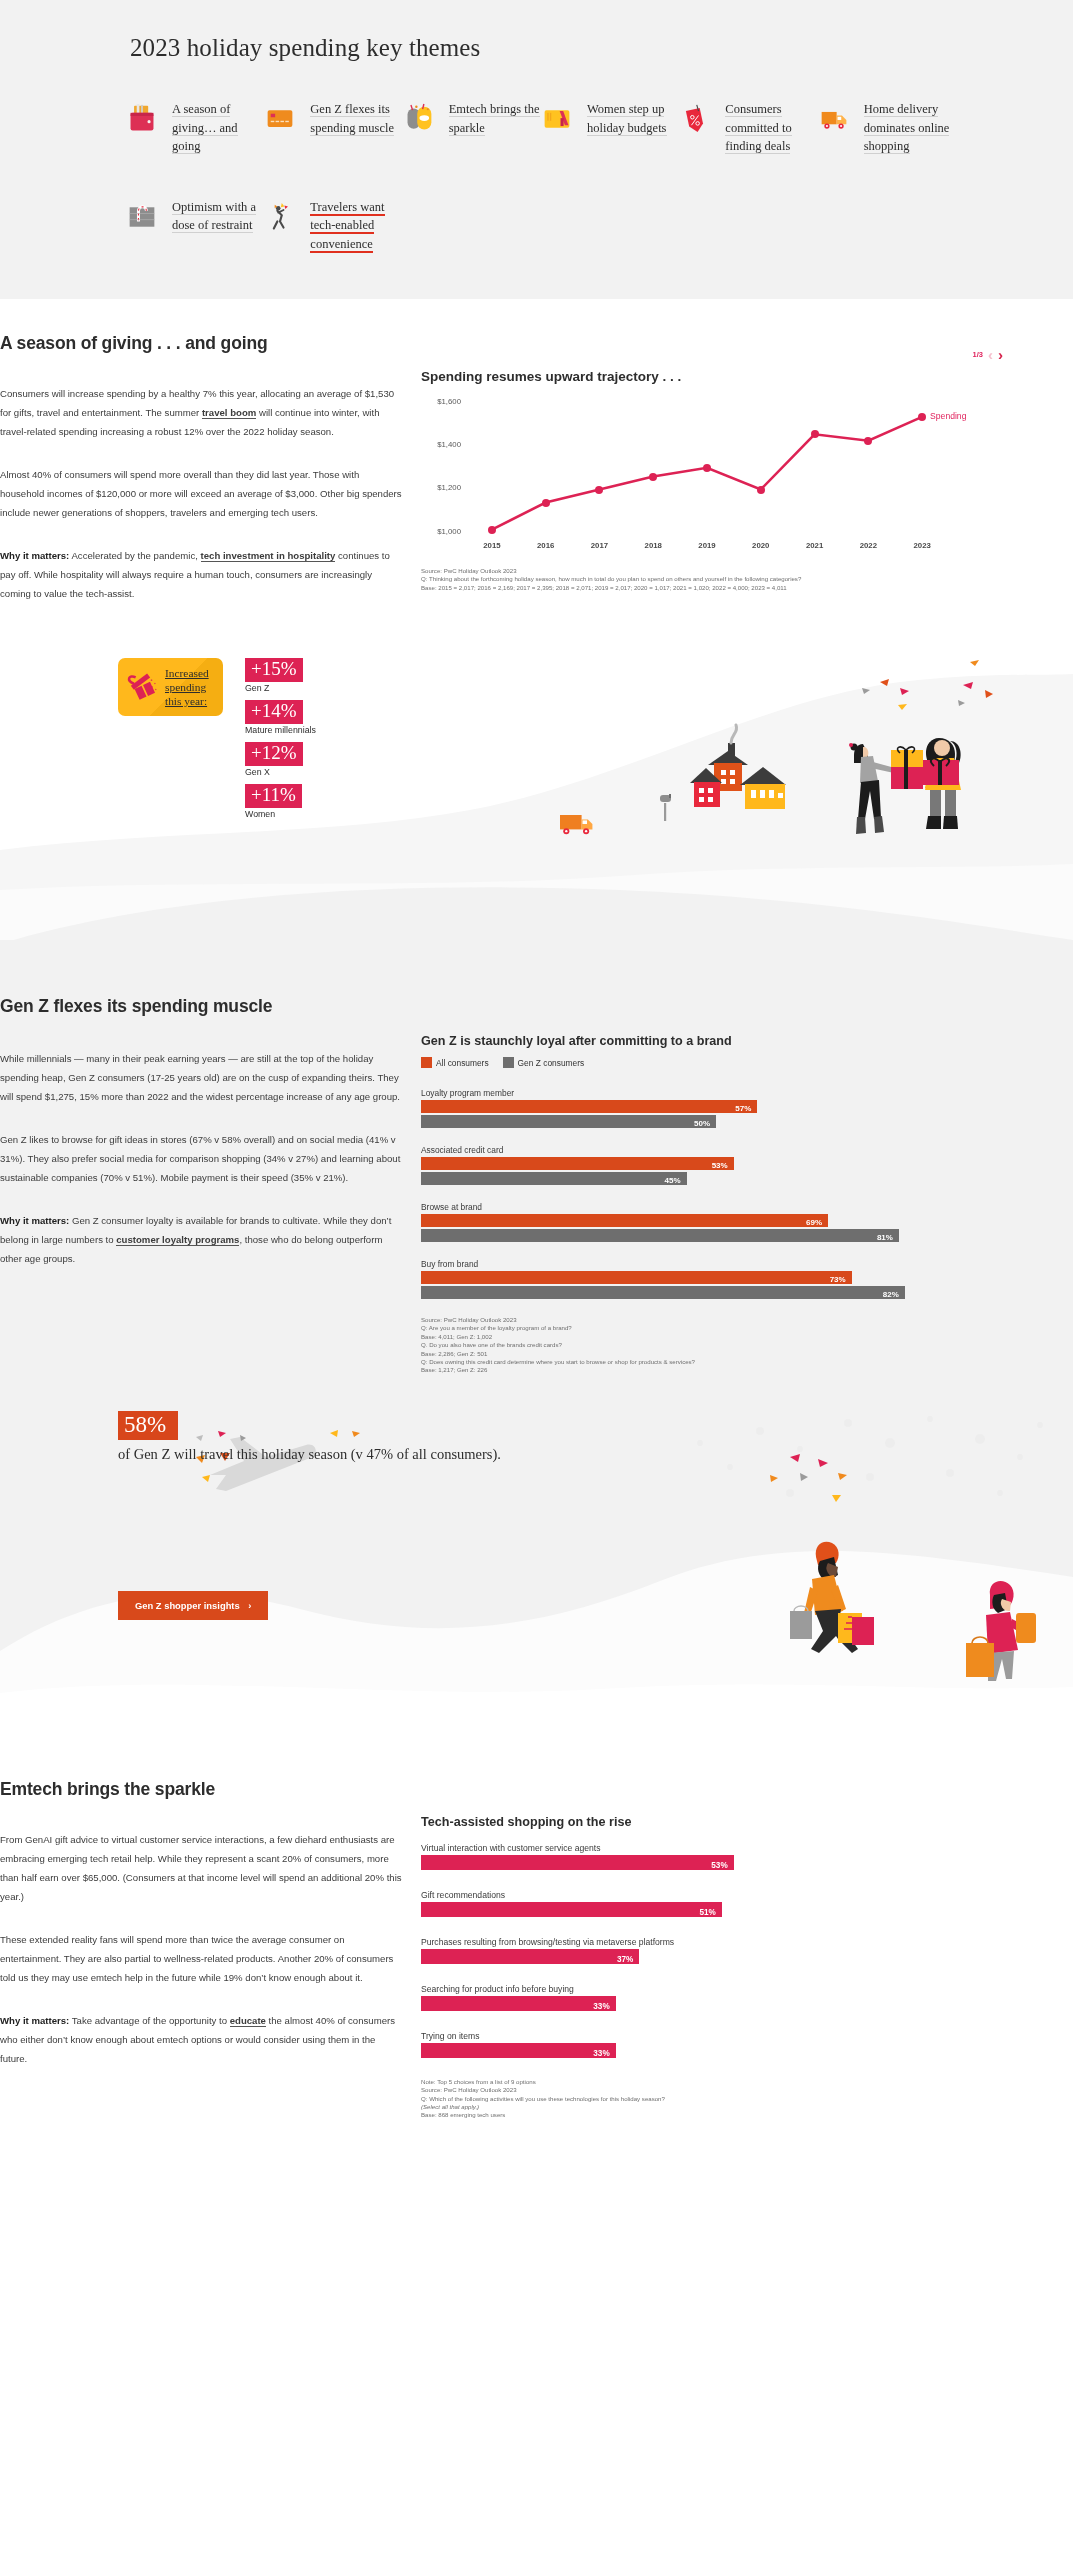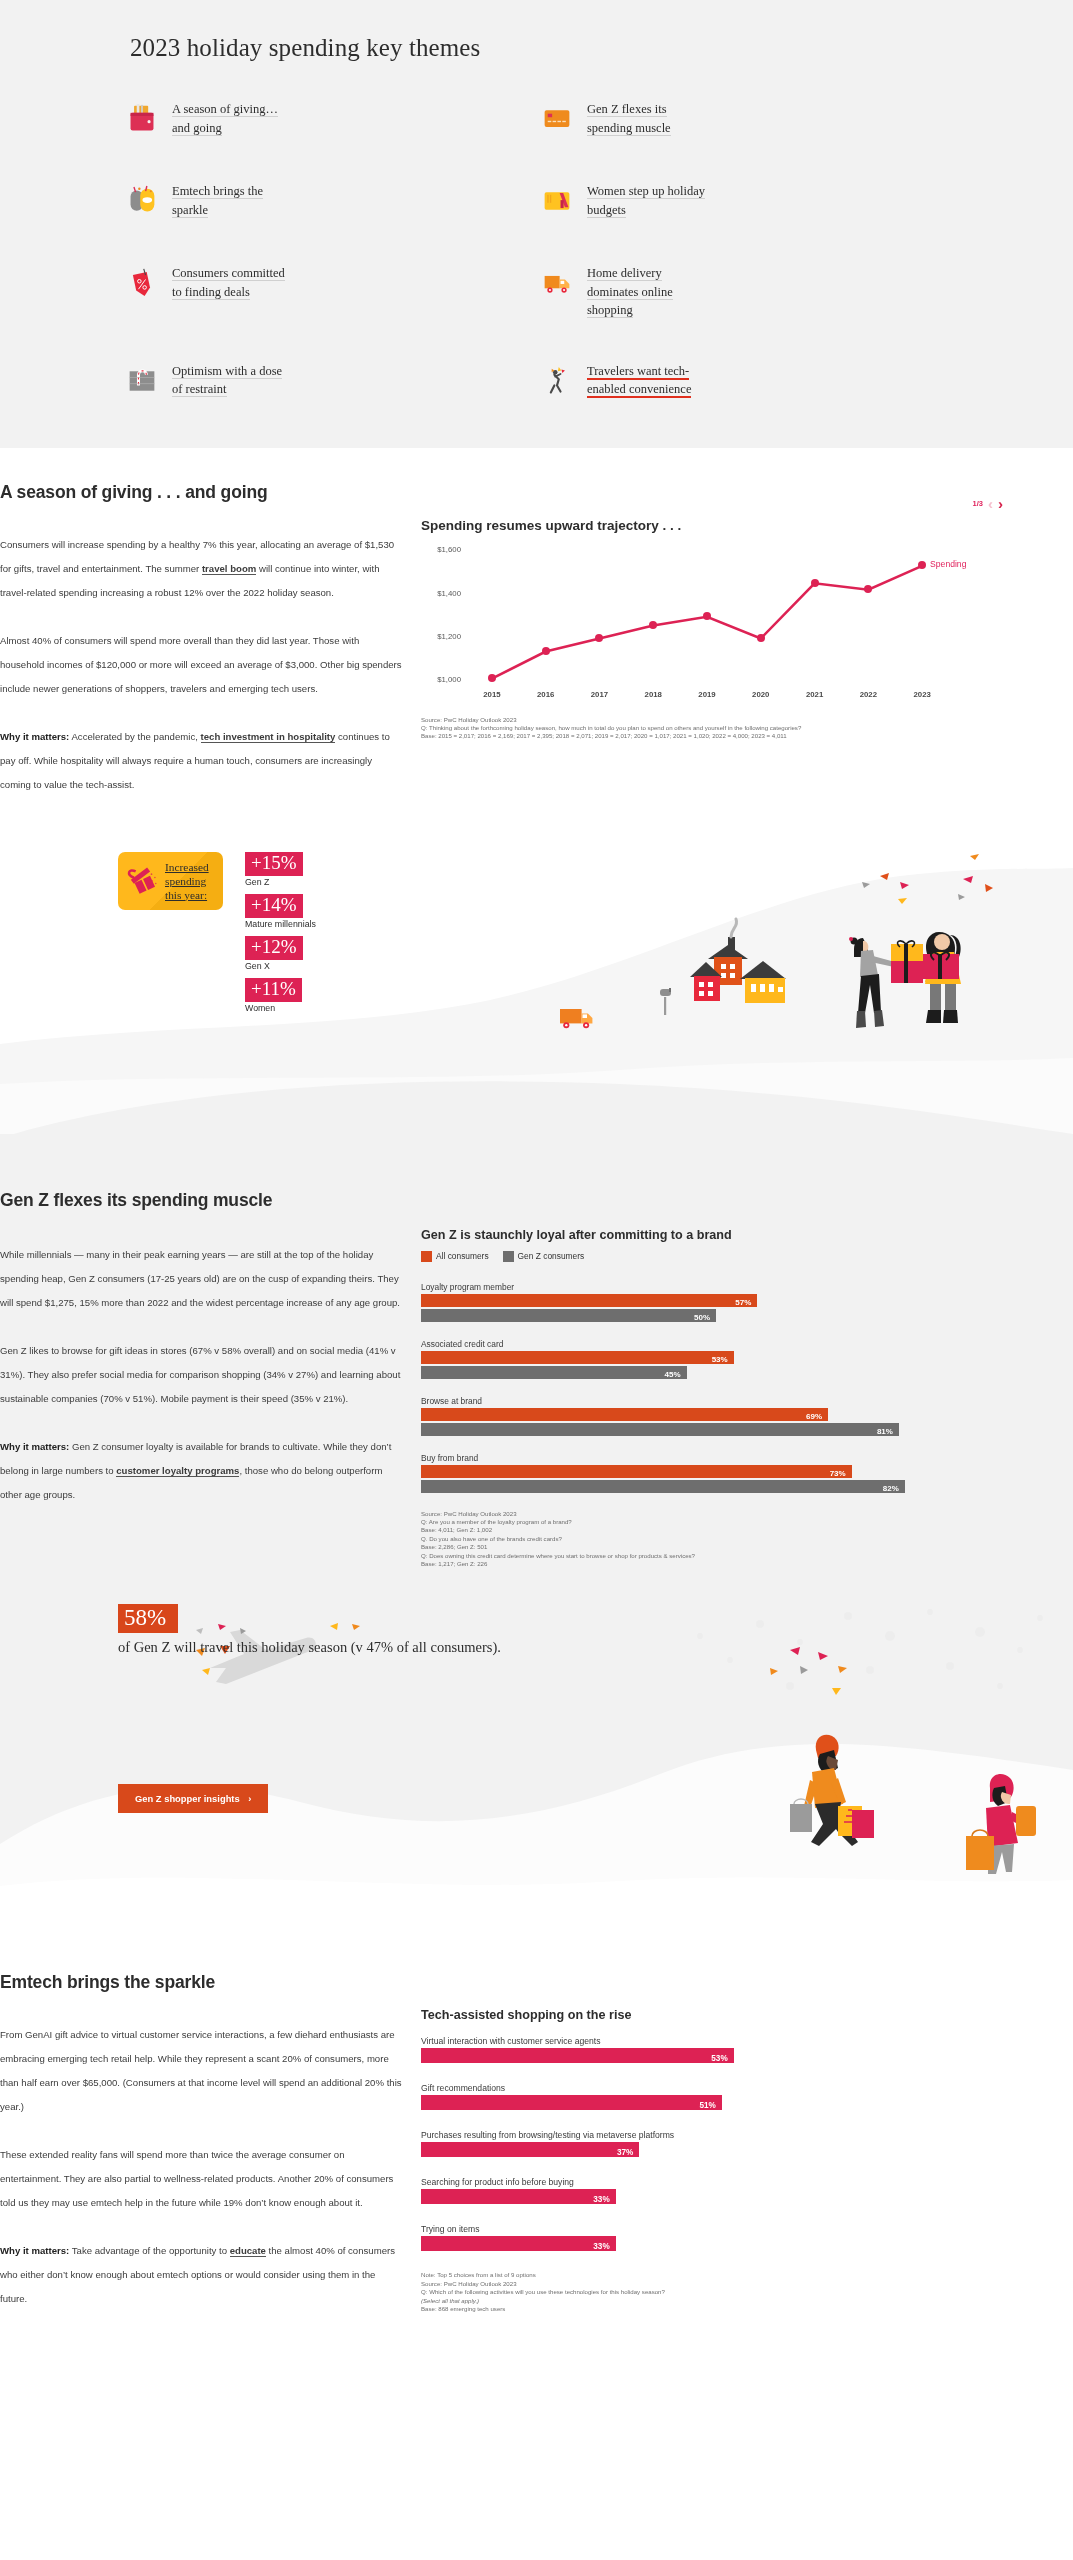--- a/index.html
+++ b/index.html
@@ -22,21 +22,21 @@
     font-family:"Liberation Serif", serif;
     font-size:25px;
     font-weight:400;
     color:#2d2d2d;
     margin-left:130px;
     margin-bottom:36px;
     letter-spacing:0.1px;
   }
   .themes-grid {
     display:grid;
-    grid-template-columns:repeat(2, 1fr);
+    grid-template-columns:repeat(6, 1fr);
     row-gap:40px;
     padding:0 118px 0 125px;
   }
   .theme-item { display:flex; align-items:flex-start; gap:13px; }
   .theme-ico { width:34px; height:42px; flex:0 0 34px; display:flex; align-items:center; justify-content:center;}
   .theme-label {
     font-family:"Liberation Serif", serif;
     font-size:12.5px;
     line-height:18.5px;
     color:#2d2d2d;
@@ -61,21 +61,21 @@
   .col-right { flex:1; min-width:0; }
 
   h2.sec-head {
     font-size:17.5px;
     font-weight:700;
     color:#2d2d2d;
     letter-spacing:-0.15px;
   }
   p.body-txt {
     font-size:9.6px;
-    line-height:24px;
+    line-height:19px;
     color:#3c3c3c;
     margin-bottom:15px;
     margin-top:24px;
   }
   p.body-txt b { font-weight:700; color:#222; }
   p.body-txt .ul { font-weight:700; border-bottom:1px solid #555; }
 
   
   .chart-panel { position:relative; }
   .chart-title {

